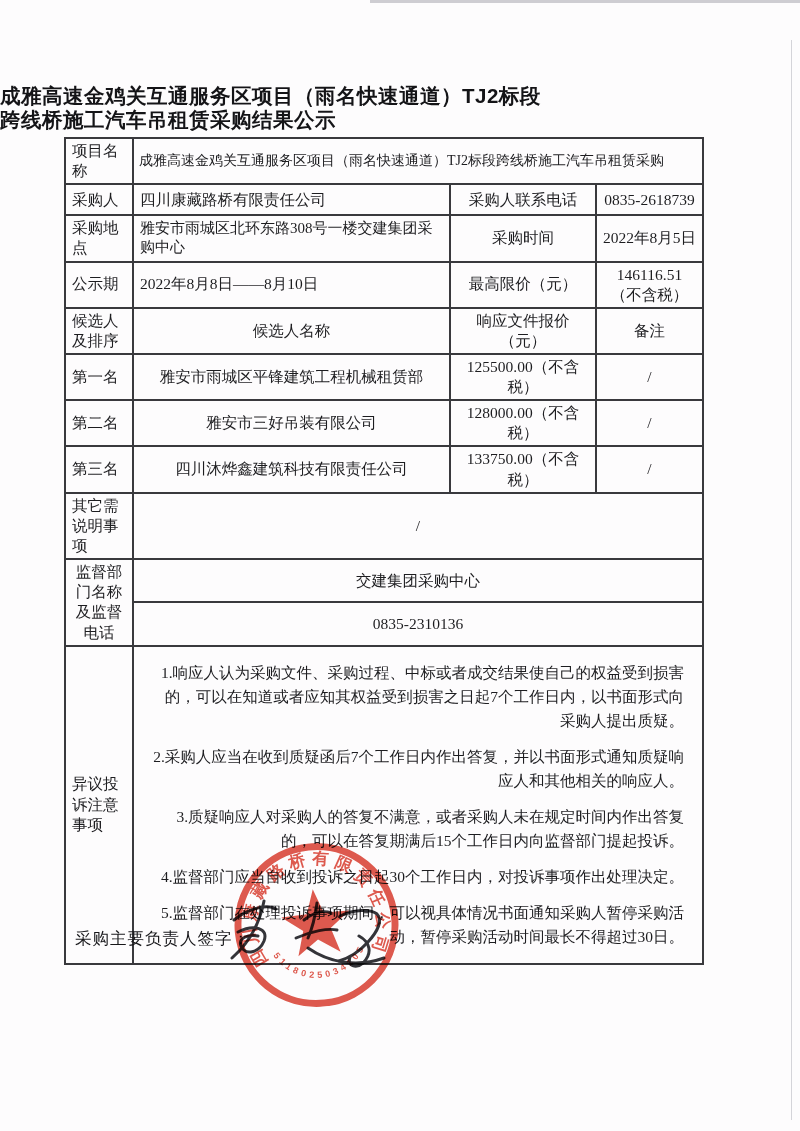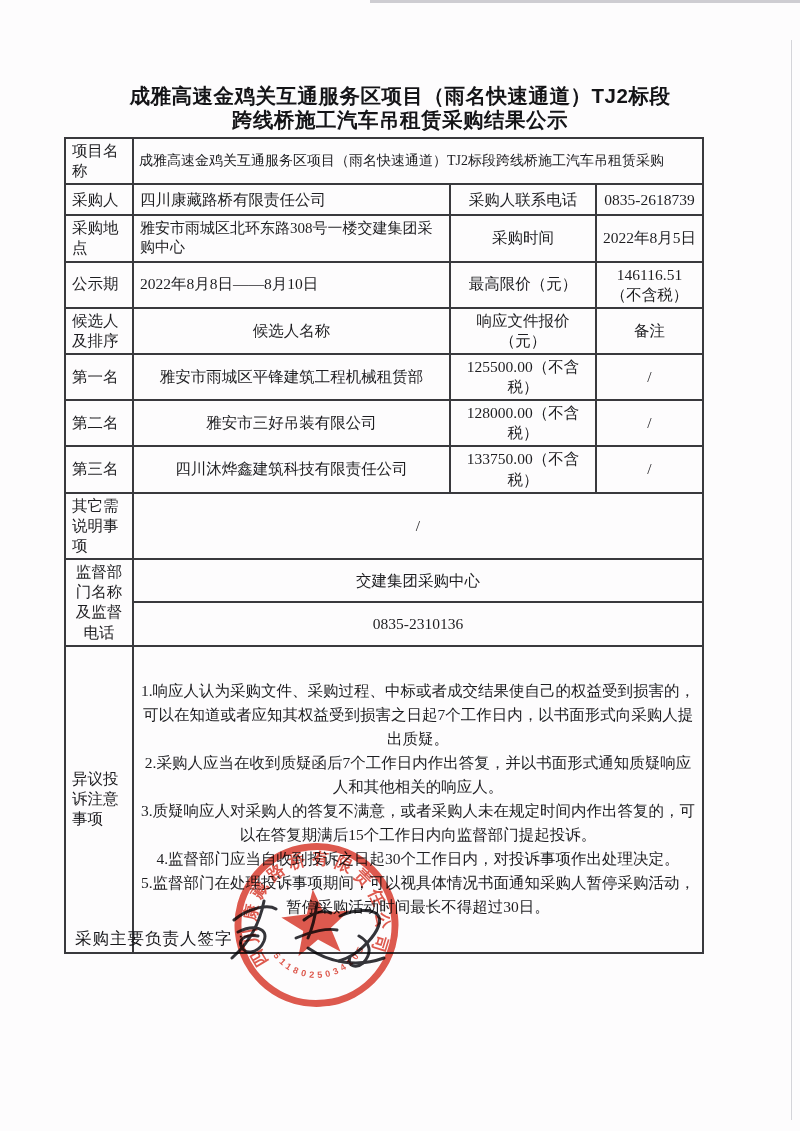--- a/index.html
+++ b/index.html
@@ -2,37 +2,37 @@
 <html><head>
 <meta charset="utf-8">
 <style>
   html,body{margin:0;padding:0;background:#ffffff;}
   .page{
     position:relative;width:800px;height:1131px;background:#fdfcfd;overflow:hidden;
     font-family:"Liberation Serif","DejaVu Serif",serif;color:#1d1d20;
   }
   .scan-top{position:absolute;top:0;left:370px;width:430px;height:3px;background:#b9b9bf;opacity:.7;}
   .scan-right{position:absolute;top:40px;right:8px;width:1px;height:1080px;background:#c9c9cf;opacity:.8;}
-  .title{position:absolute;top:84px;left:0;width:800px;margin:0;text-align:center;
+  .title{position:absolute;top:84px;left:0;width:800px;margin:0;
     font-family:"Liberation Sans","DejaVu Sans",sans-serif;font-weight:700;
     font-size:20.5px;line-height:24px;letter-spacing:.5px;color:#141417;}
   .title span{display:block;}
   table.doc{position:absolute;left:64px;top:137px;width:638px;border-collapse:collapse;table-layout:fixed;}
   table.doc td{border:2px solid #39393d;vertical-align:middle;padding:2px 6px;
     font-size:15.5px;line-height:1.3;color:#1d1d20;word-break:break-all;}
   td.lbl{padding:2px 0 2px 4px;font-size:16px;}
   td.ctr{text-align:center;}
   td.left{text-align:left;}
   td.ctrlbl{text-align:center;padding:2px 1px;font-size:16px;border-radius:22px;}
   tr.r1{height:44px;}  tr.r2{height:31px;margin-top:46px;} tr.r3{height:45px;} tr.r4{height:42px;}
   tr.r5{height:46px;}  tr.r6{height:45px;} tr.r7{height:45px;} tr.r8{height:40px;}
   tr.r9{height:40px;padding-left:8px;}  tr.r10a{height:38px;} tr.r10b{height:38px;} tr.r11{height:307px;}
   .two-line div{line-height:20px;}
   td.obj{padding:6px 6px 6px 8px;}
-  td.obj p{margin:0;font-size:15.5px;line-height:24px;text-align:center;}
+  td.obj p{margin:12px;font-size:15.5px;line-height:24px;text-align:right;}
   .sign-label{position:absolute;left:75px;top:928px;font-size:16.5px;letter-spacing:1px;color:#17171a;}
   .stamp{position:absolute;left:229px;top:843px;width:175px;height:164px;
     mix-blend-mode:multiply;opacity:.84;transform:rotate(-6deg);}
   .stamp text{font-family:"Liberation Sans","DejaVu Sans",sans-serif;font-weight:700;}
   .signature{position:absolute;left:212px;top:886px;width:210px;height:95px;mix-blend-mode:multiply;}
 </style>
 </head>
 <body>
 
 <div class="page">

